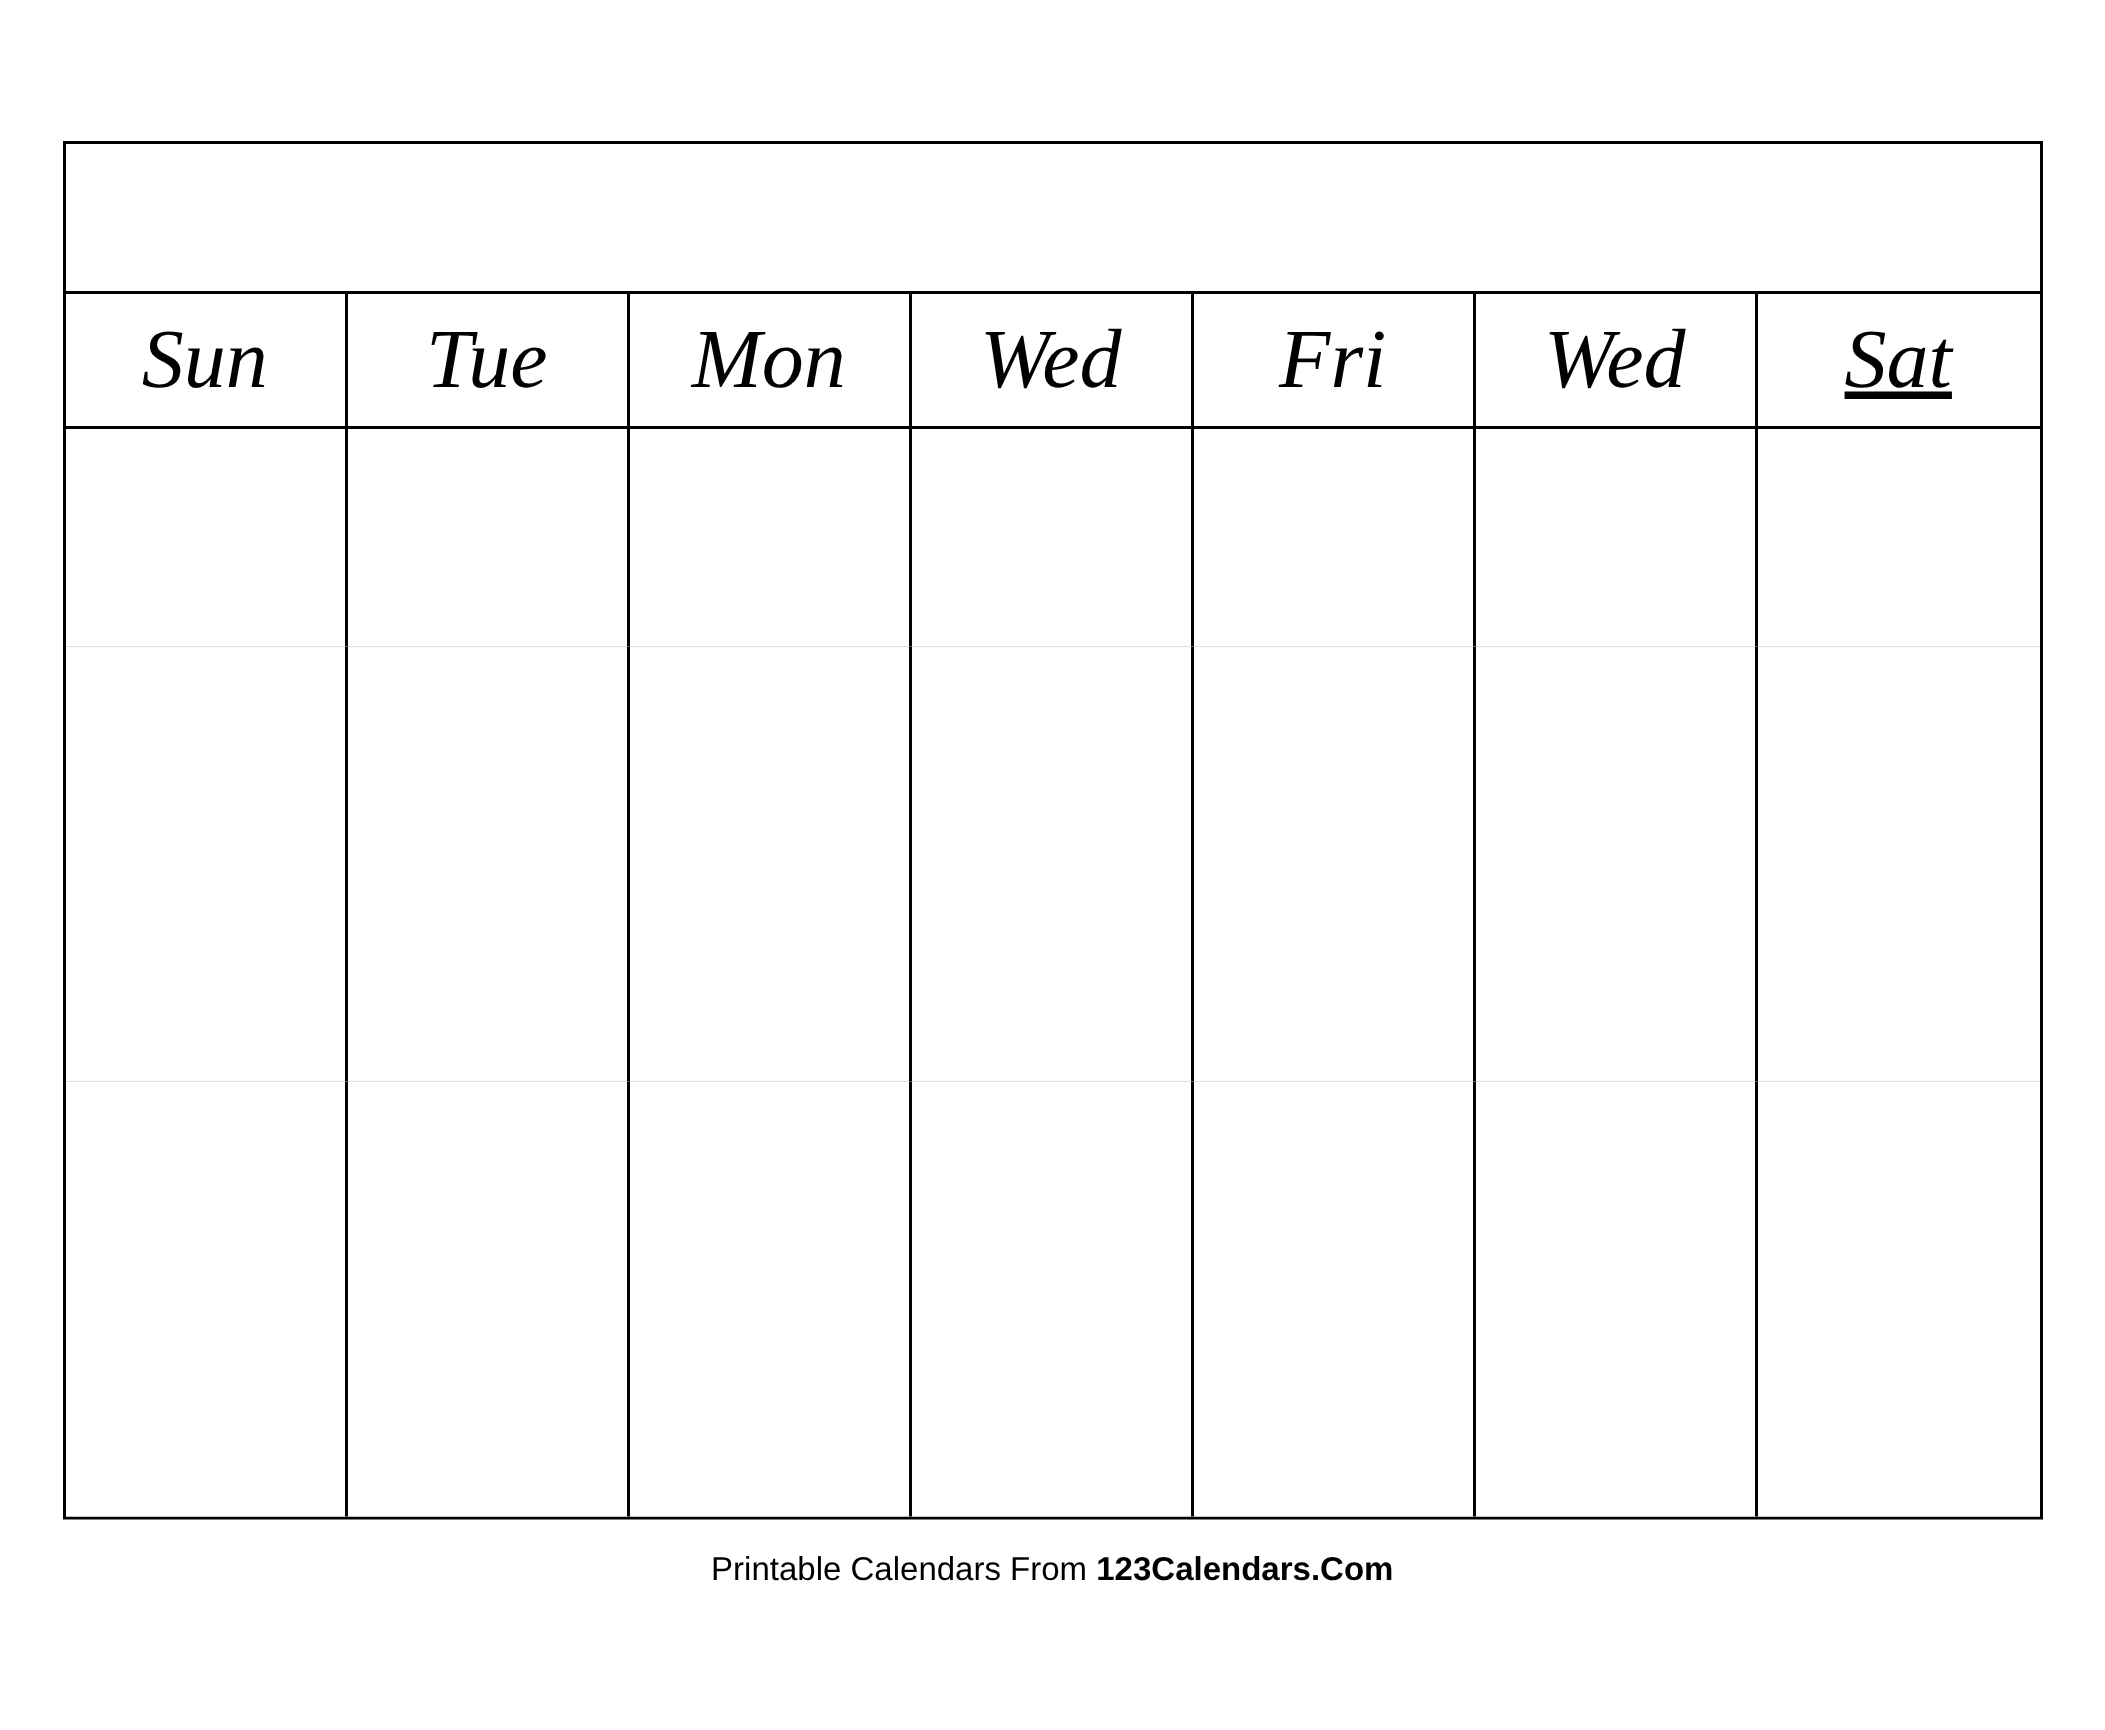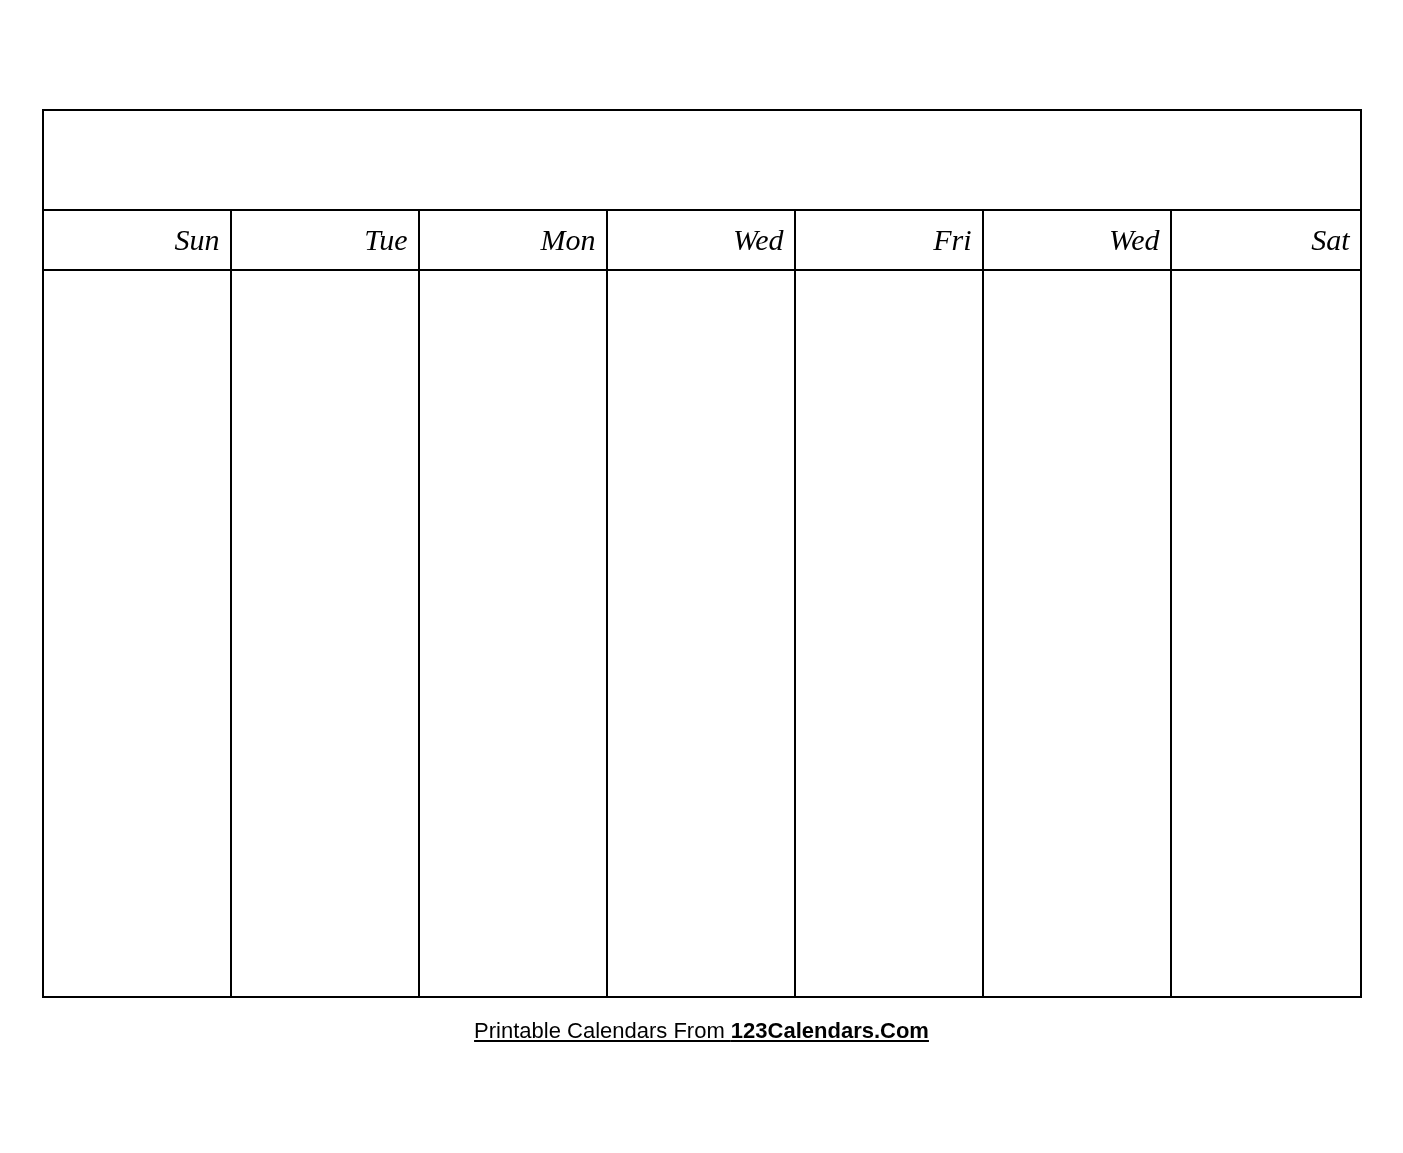--- a/index.html
+++ b/index.html
@@ -43,31 +43,32 @@
     }
 
     .calendar-header {
       display: grid;
       grid-template-columns: repeat(7, 1fr);
       border-bottom: 2.5px solid #000;
     }
 
     .day-header {
       padding: 12px 10px;
-      text-align: right;
-      font-size: 30px;
+      text-align: center;
+      font-size: 56px;
       font-style: italic;
       font-family: 'Segoe Script', 'Comic Sans MS', cursive;
       font-weight: normal;
       color: #000;
       border-right: 2.5px solid #000;
     }
 
     .day-header:last-child {
       border-right: none;
+      text-decoration: underline;
     }
 
     .calendar-body {
       display: grid;
       grid-template-rows: repeat(5, 145px);
     }
 
     .calendar-row {
       display: grid;
       grid-template-columns: repeat(7, 1fr);
@@ -87,21 +88,20 @@
     .calendar-cell:last-child {
       border-right: none;
     }
 
     .footer-text {
       margin-top: 20px;
       font-size: 22px;
       color: #000;
       font-family: Arial, sans-serif;
       text-align: center;
-      text-decoration: underline;
     }
 
     .footer-text strong {
       font-weight: bold;
     }
   </style>
 </head>
 <body>
 
 <div class="page-wrapper">

